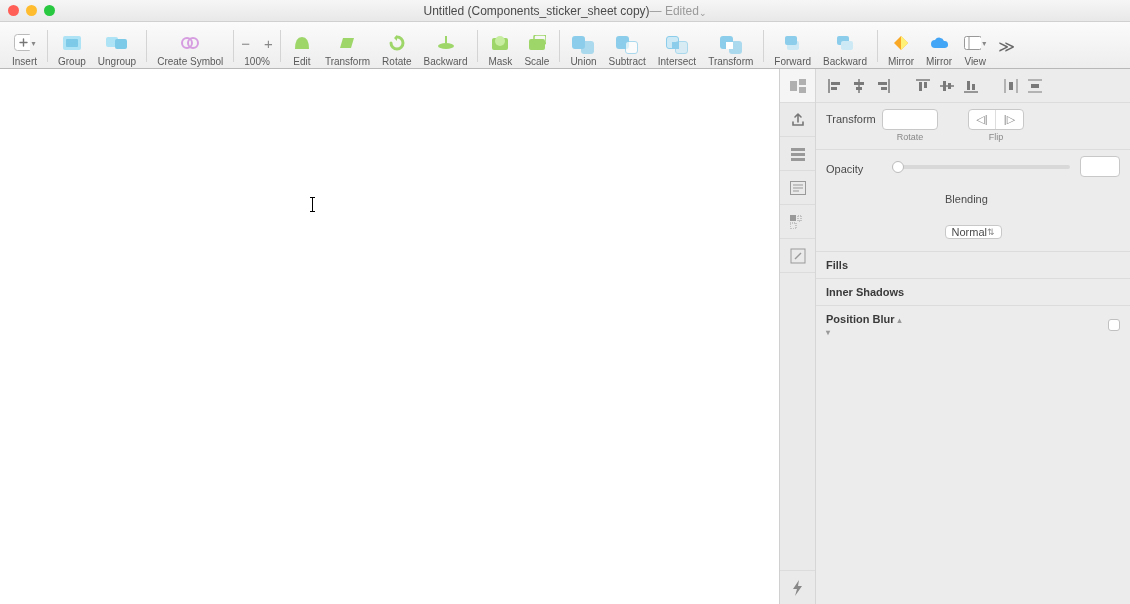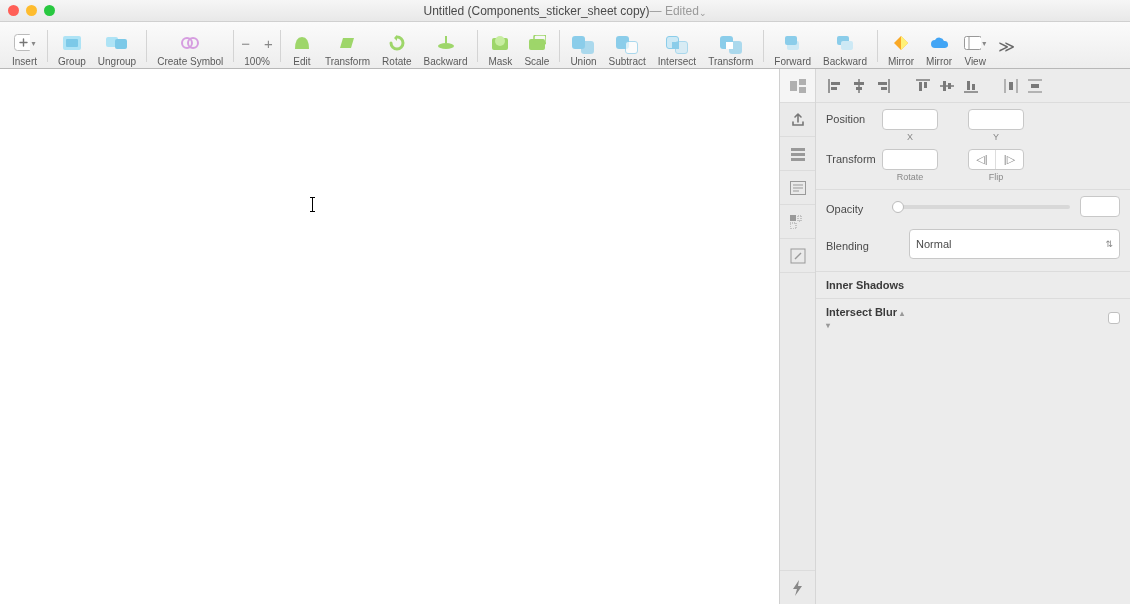--- a/index.html
+++ b/index.html
@@ -53,21 +53,21 @@
 .lockicon { font-size: 10px; color: #aaa; align-self: center; margin: 0 -2px; }
 .flipbtns { display: flex; border: 1px solid #c8c8c8; border-radius: 4px; overflow: hidden; background: #fff; }
 .flipbtn { width: 27px; height: 19px; display: flex; align-items: center; justify-content: center; color: #888; font-size: 11px; }
 .flipbtn:first-child { border-right: 1px solid #ddd; }
 
 .opacityrow { display: flex; align-items: center; padding: 6px 10px; gap: 10px; }
 .slider { flex: 1; height: 4px; background: #d8d8d8; border-radius: 2px; position: relative; }
 .slider .knob { position: absolute; left: 0; top: -4px; width: 12px; height: 12px; background: #fff; border: 1px solid #bbb; border-radius: 50%; }
 .opinpt { width: 40px; height: 21px; border: 1px solid #c8c8c8; border-radius: 4px; background: #fff; }
 
-.blendrow { display: flex; align-items: center; padding: 6px 10px 12px; gap: 27px; }
+.blendrow { display: flex; align-items: center; padding: 6px 10px 12px; gap: 20px; flex-direction: column; }
 .select { flex: 1; height: 30px; border: 1px solid #c8c8c8; border-radius: 4px; background: #fff; display: flex; align-items: center; padding: 0 6px; justify-content: space-between; }
 .select .arr { font-size: 9px; color: #888; }
 
 .sectionhdr { padding: 7px 10px; border-top: 1px solid #dcdcdc; font-size: 11px; font-weight: 600; color: #3a3a3a; display: flex; align-items: center; justify-content: space-between; }
 .updn { font-size: 8px; color: #999; line-height: 5px; }
 .chk { width: 12px; height: 12px; border: 1px solid #c0c0c0; border-radius: 3px; background: #fff; }
 </style>
 </head>
 <body>
 
@@ -403,34 +403,20 @@
           </div>
         <div class="alignbtn">
             <svg width="14" height="14">
               <line x1="0" y1="1" x2="14" y2="1" stroke="#7a7a7a"></line>
               <line x1="0" y1="13" x2="14" y2="13" stroke="#7a7a7a"></line>
               <rect x="3" y="5" width="8" height="4" fill="#7a7a7a"></rect>
             </svg>
           </div>
       </div>
 
-      <div class="proprow">
-        <div class="proplabel">Position</div>
-        <div class="propfields">
-          <div class="fieldcol">
-              <input class="inpt" style="">
-              <span class="sublabel">X</span>
-            </div>
-          <div style="width:14px"></div>
-          <div class="fieldcol">
-              <input class="inpt" style="">
-              <span class="sublabel">Y</span>
-            </div>
-        </div>
-      </div>
 
 
       <div class="proprow">
         <div class="proplabel">Transform</div>
         <div class="propfields">
           <div class="fieldcol">
               <input class="inpt" style="">
               <span class="sublabel">Rotate</span>
             </div>
           <div style="width:14px"></div>
@@ -456,22 +442,25 @@
 
       <div class="blendrow">
         <div class="proplabel" style="width:56px">Blending</div>
         <div class="select">
           <span>Normal</span>
           <span class="arr">⇅</span>
         </div>
       </div>
 
       <div class="sectionhdr">
+          <span>Fills</span>
+        </div>
+      <div class="sectionhdr">
           <span>Inner Shadows</span>
         </div>
       <div class="sectionhdr">
-        <span><span>Intersect Blur</span> <span class="updn">▴<br>▾</span></span>
+        <span><span>Position Blur</span> <span class="updn">▴<br>▾</span></span>
         <div class="chk"></div>
       </div>
 
     </div>
   </div>
 </div>
 
 </body></html>

